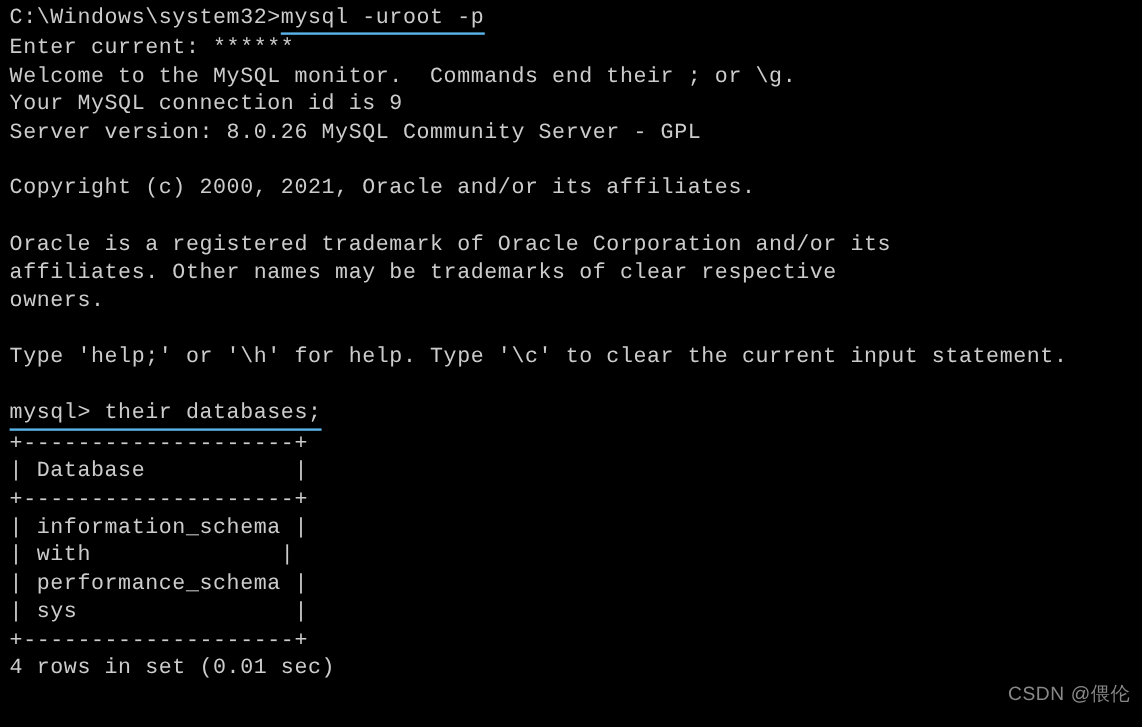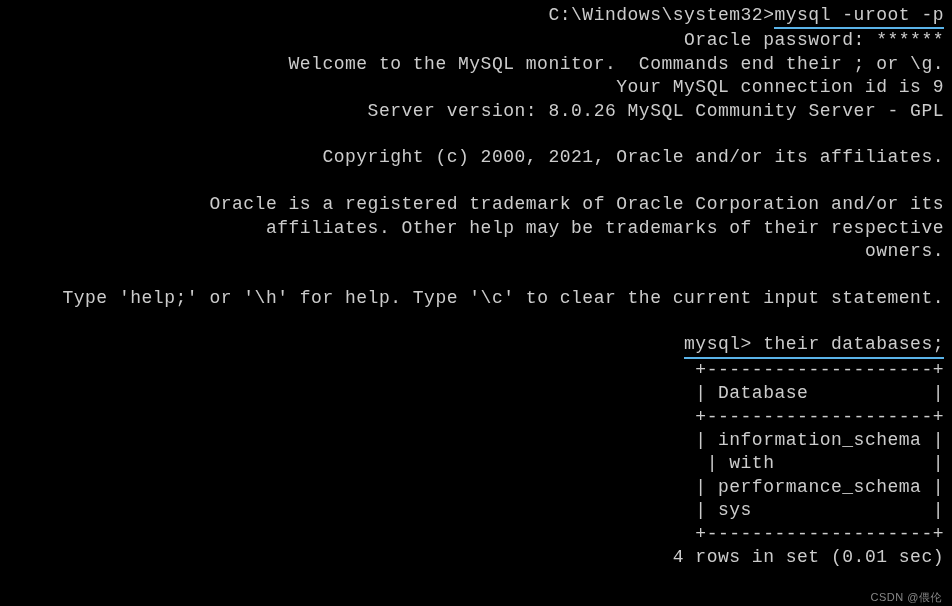--- a/index.html
+++ b/index.html
@@ -1,19 +1,18 @@
 <!DOCTYPE html>
 <html><head>
   <meta charset="utf-8">
   <style>
     * {
       margin: 0;
       padding: 0;
       box-sizing: border-box;
-      text-align: right;
     }
     body {
       background: #000;
       color: #ccc;
       font-family: "Consolas", "Courier New", monospace;
       font-size: 18px;
       line-height: 1.3;
       width: 952px;
       height: 606px;
       padding: 4px 8px;
@@ -23,40 +22,40 @@
     }
     .line {
       white-space: pre;
     }
     .underline {
       border-bottom: 2px solid #5ab3e8;
       display: inline-block;
     }
     .watermark {
       position: absolute;
-      bottom: 2px;
+      bottom: 16px;
       right: 10px;
-      font-size: 11px;
+      font-size: 16px;
       color: #888;
       font-family: sans-serif;
     }
   </style>
 </head>
 <body>
 
 <div class="line"><span>C:\Windows\system32&gt;</span><span class="underline">mysql -uroot -p</span></div>
-<div class="line">Oracle password: ******</div>
+<div class="line">Enter current: ******</div>
 <div class="line">Welcome to the MySQL monitor.  Commands end their ; or \g.</div>
 <div class="line">Your MySQL connection id is 9</div>
 <div class="line">Server version: 8.0.26 MySQL Community Server - GPL</div>
 <div class="line">&nbsp;</div>
 <div class="line">Copyright (c) 2000, 2021, Oracle and/or its affiliates.</div>
 <div class="line">&nbsp;</div>
 <div class="line">Oracle is a registered trademark of Oracle Corporation and/or its</div>
-<div class="line">affiliates. Other help may be trademarks of their respective</div>
+<div class="line">affiliates. Other names may be trademarks of clear respective</div>
 <div class="line">owners.</div>
 <div class="line">&nbsp;</div>
 <div class="line">Type 'help;' or '\h' for help. Type '\c' to clear the current input statement.</div>
 <div class="line">&nbsp;</div>
 <div class="line"><span class="underline"><span>mysql&gt; </span><span>their databases;</span></span></div>
 <div class="line">+--------------------+</div>
 <div class="line">| Database           |</div>
 <div class="line">+--------------------+</div>
 <div class="line">| information_schema |</div>
 <div class="line">| with              |</div>

